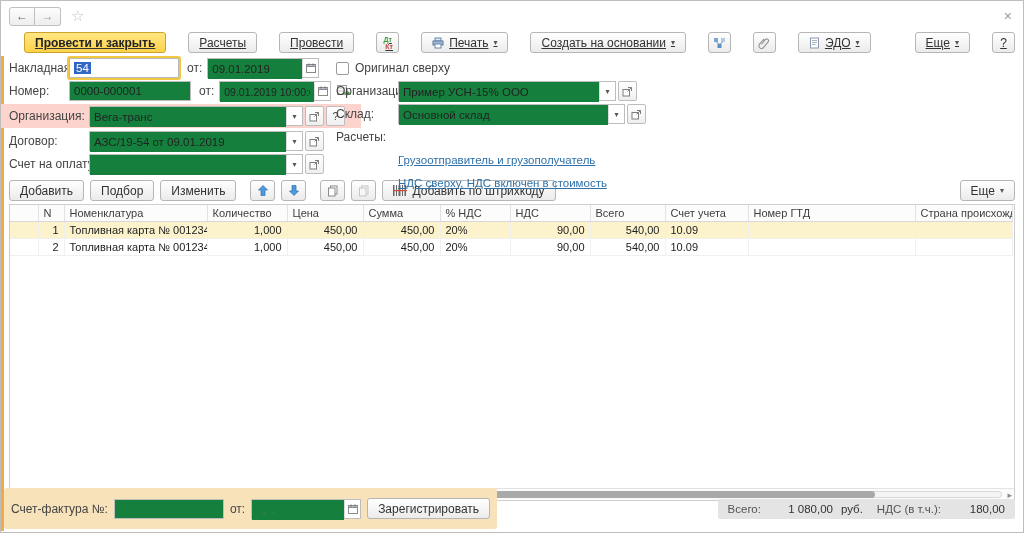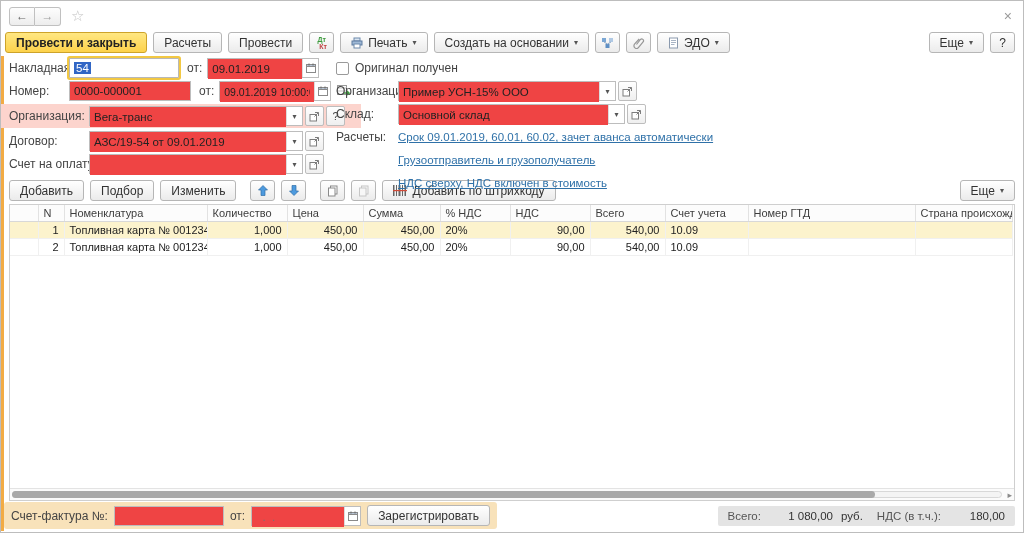--- a/index.html
+++ b/index.html
@@ -12,39 +12,39 @@
   .titlebar { height:30px; display:flex; align-items:center; padding:0 8px; background:#fff; }
   .navgroup { display:flex; }
   .navbtn { width:26px; height:19px; border:1px solid #c0c0c0; background:linear-gradient(#fdfdfd,#ededed); display:flex; align-items:center; justify-content:center; font-size:12px; color:#666; cursor:pointer; }
   .navbtn.back { border-radius:3px 0 0 3px; }
   .navbtn.fwd { border-radius:0 3px 3px 0; border-left:none; color:#a0a0a0; }
   .star { margin-left:10px; font-size:15px; color:#c3c3c3; cursor:pointer; }
   .doc-title { margin-left:14px; font-size:13px; color:#1f1f1f; }
   .close-x { margin-left:auto; font-size:14px; color:#9a9a9a; cursor:pointer; padding:0 3px; }
 
   
-  .toolbar { display:flex; align-items:center; gap:6px; padding:1px 8px 3px 4px; }
+  .toolbar { display:flex; align-items:center; gap:22px; padding:1px 8px 3px 23px;text-decoration:underline; }
   .btn { display:inline-flex; align-items:center; gap:5px; height:21px; padding:0 10px; background:linear-gradient(#ffffff,#ebebeb); border:1px solid #b6b6b6; border-radius:3px; font-size:12px; color:#333; cursor:pointer; white-space:nowrap; }
   .btn.primary { background:linear-gradient(#ffe782,#fdd24b); border-color:#cda32a; font-weight:bold; color:#222; }
   .btn .caret { font-size:8px; color:#555; }
   .iconbtn { width:25px; padding:0; justify-content:center; }
   .spacer { flex:1; }
   .dtkt { display:flex; flex-direction:column; line-height:7px; font-size:7px; font-weight:bold; }
   .dtkt .dt { color:#3c9a3c; } .dtkt .kt { color:#c04040; padding-left:3px; }
 
   
   .form-area { position:relative; height:122px; }
   .col-left { position:absolute; left:8px; top:2px; width:352px; }
   .col-right { position:absolute; left:335px; top:2px; }
   .frow { display:flex; align-items:center; height:20px; margin-bottom:3px; }
   .frow.error-row { background:#fcd4cd; margin-left:-8px; padding-left:8px; width:360px; height:24px; }
   .lbl { font-size:12px; color:#444; white-space:nowrap; }
   .lbl.w60 { width:60px; } .lbl.w80 { width:80px; } .lbl.wr { width:62px; }
   .from-lbl { margin:0 5px 0 8px; color:#444; }
-  .tf { height:20px; border:1px solid #bdbdbd; font:11.5px "Liberation Sans","DejaVu Sans",sans-serif; color:#222; padding:0 4px; background:#ef4444; outline:none; }
+  .tf { height:20px; border:1px solid #bdbdbd; font:11.5px "Liberation Sans","DejaVu Sans",sans-serif; color:#222; padding:0 4px; background:#15803d; outline:none; }
   .fake-input { height:20px; width:110px; border:1px solid #b8b8b8; border-radius:1px; background:#fff; box-shadow:0 0 0 2px #f2c843; display:flex; align-items:center; padding:0 4px; }
   .sel-text { background:#3166c5; color:#fff; font-size:11.5px; padding:0 2px; }
   .combo { display:flex; height:20px; border:1px solid #bdbdbd; background:#fff; }
   .combo input { border:none; flex:1; min-width:0; }
   .combo .dd { width:16px; display:flex; align-items:center; justify-content:center; border-left:1px solid #dcdcdc; color:#555; font-size:8px; cursor:pointer; }
   .sq { width:19px; height:20px; margin-left:2px; border:1px solid #bdbdbd; border-radius:2px; background:linear-gradient(#fff,#efefef); display:flex; align-items:center; justify-content:center; cursor:pointer; font-size:11px; color:#444; }
   .cb { width:13px; height:13px; border:1px solid #9a9a9a; border-radius:2px; background:#fff; margin-right:6px; cursor:pointer; }
   .cb-row { display:flex; align-items:center; height:20px; margin-bottom:3px; cursor:pointer; }
   a.lnk { color:#2f71a8; text-decoration:underline; font-size:11.5px; cursor:pointer; white-space:nowrap; }
   .links-row { display:flex; height:20px; align-items:center; margin-bottom:3px; }
@@ -58,21 +58,21 @@
   table.grid tr.selected td { background:#fcf3cd; }
   td.r, th.r { text-align:right; }
   .grid-fill { flex:1; }
   .hscroll { position:relative; height:12px; border-top:1px solid #e3e3e3; background:#fbfbfb; }
   .htrack { position:absolute; left:2px; right:12px; top:2px; bottom:2px; border:1px solid #d8d8d8; border-radius:4px; background:#f4f4f4; }
   .hthumb { position:absolute; left:2px; top:2px; bottom:2px; width:86%; background:#a9a9a9; border-radius:4px; cursor:pointer; }
   .harrow { position:absolute; right:2px; top:1px; font-size:9px; color:#8a8a8a; cursor:pointer; }
 
   
   .footer { position:absolute; left:3px; right:8px; bottom:3px; display:flex; align-items:center; justify-content:space-between; }
-  .sf-panel { display:flex; align-items:center; gap:6px; background:#f8e2ba; border-radius:3px; padding:3px 7px; }
+  .sf-panel { display:flex; align-items:center; gap:6px; background:#f8e2ba; border-radius:3px; padding:10px 7px; }
   .totals { display:flex; align-items:center; background:#e4e4e4; border-radius:2px; padding:4px 10px; font-size:11.5px; color:#333; }
   .totals .tl { color:#555; }
   .totals .tv { text-align:right; }
   .tv.total { width:72px; } .tv.vat { width:64px; }
   .totals .cur { margin:0 14px 0 8px; }
 </style>
 </head>
 <body>
 
 <div class="window">
@@ -227,21 +227,21 @@
               <rect x="1" y="3.5" width="6.5" height="6.5" fill="#fff" stroke="#7d7d7d"></rect>
               <path d="M6 1.5 H9.5 V5 M9.3 1.7 L5.5 5.5" stroke="#7d7d7d" fill="none"></path>
             </svg>
           </span>
       </div>
     </div>
 
     <div class="col-right">
       <div class="cb-row">
         <span class="cb"></span>
-        <span class="lbl">Оригинал получен</span>
+        <span class="lbl">Оригинал сверху</span>
       </div>
       <div class="frow">
         <span class="lbl wr">Организация:</span>
         <div class="combo" style="width:218px">
           <input class="tf" value="Пример УСН-15% ООО" style="">
           <span class="dd">▾</span>
         </div>
         <span class="sq">
             <svg width="11" height="11" viewBox="0 0 11 11">
               <rect x="1" y="3.5" width="6.5" height="6.5" fill="#fff" stroke="#7d7d7d"></rect>
@@ -257,21 +257,20 @@
         </div>
         <span class="sq">
             <svg width="11" height="11" viewBox="0 0 11 11">
               <rect x="1" y="3.5" width="6.5" height="6.5" fill="#fff" stroke="#7d7d7d"></rect>
               <path d="M6 1.5 H9.5 V5 M9.3 1.7 L5.5 5.5" stroke="#7d7d7d" fill="none"></path>
             </svg>
           </span>
       </div>
       <div class="links-row" style="margin-top:3px">
         <span class="lbl wr">Расчеты:</span>
-        <a class="lnk">Срок 09.01.2019, 60.01, 60.02, зачет аванса автоматически</a>
       </div>
       <div class="links-row">
         <span class="lbl wr"></span>
         <a class="lnk">Грузоотправитель и грузополучатель</a>
       </div>
       <div class="links-row">
         <span class="lbl wr"></span>
         <a class="lnk">НДС сверху, НДС включен в стоимость</a>
       </div>
     </div>

